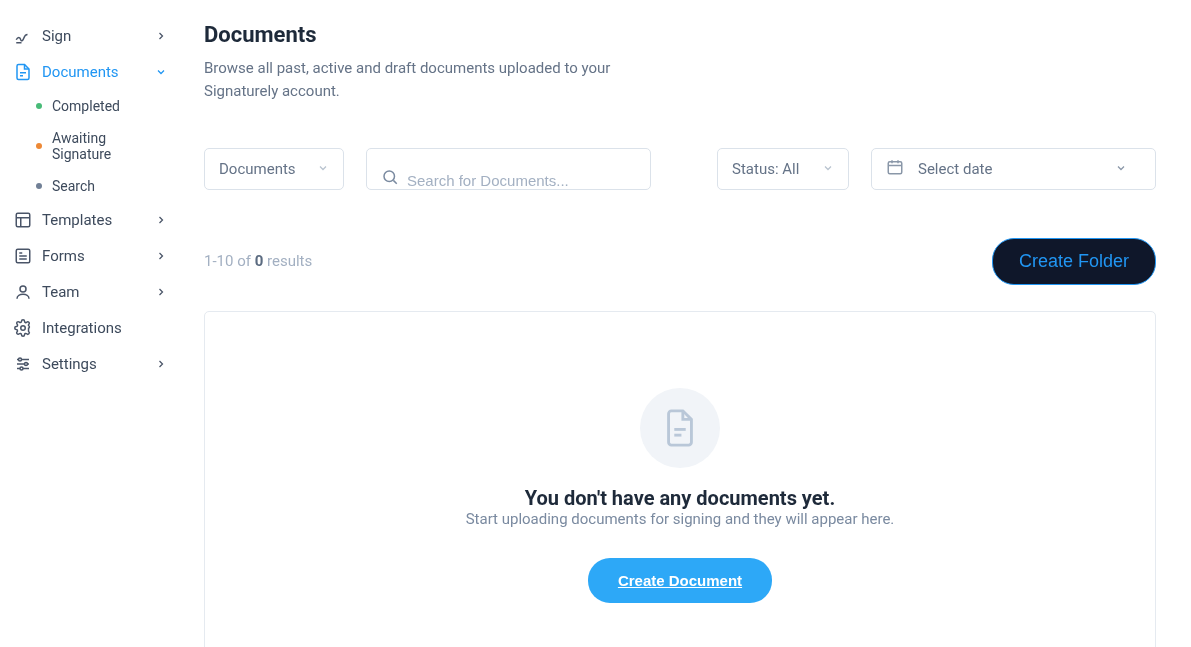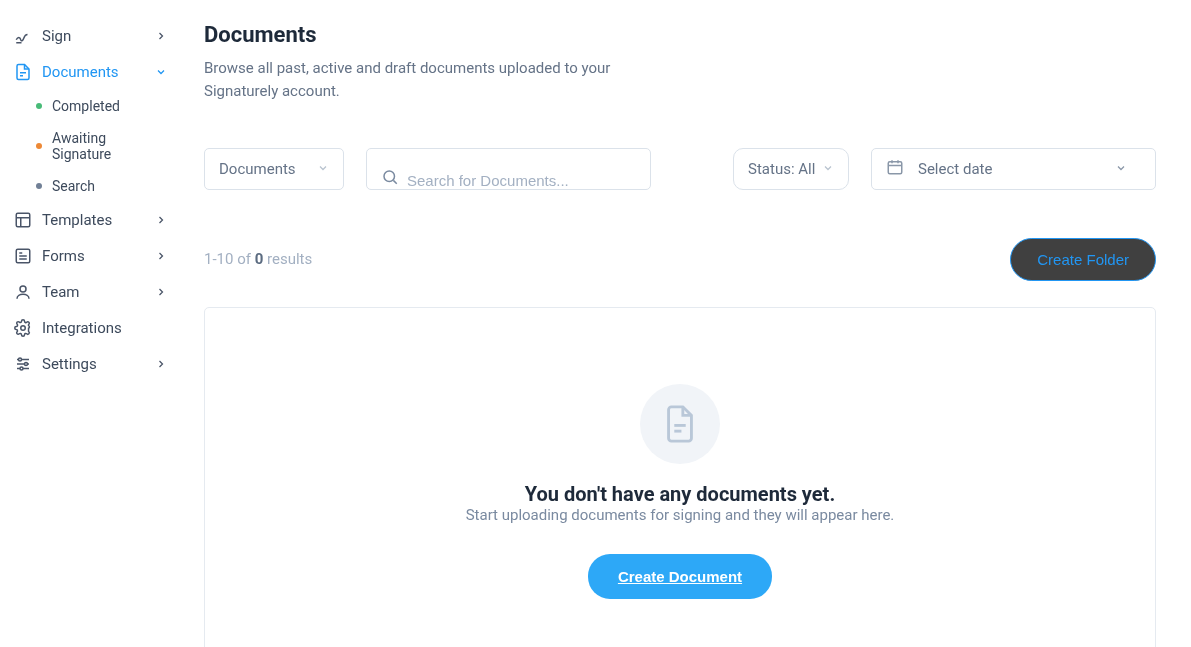--- a/index.html
+++ b/index.html
@@ -109,39 +109,39 @@
 .search-wrap svg { color: #7a8aa0; margin-right: 8px; flex-shrink: 0; }
 .search-wrap input {
   border: none;
   outline: none;
   font-size: 15px;
   color: #657387;
   width: 100%;
 }
 .search-wrap input::placeholder { color: #a3b0c2; }
 .spacer { flex: 1; }
-.sel-status { width: 116px; border-radius: 10px; }
+.sel-status { width: 132px; }
 .sel-date { width: 285px; align-items: center; }
 .sel-date svg { color: #8a97a8; margin-right: 14px; }
 
 .results-row {
   display: flex;
   align-items: center;
   justify-content: space-between;
   margin-top: 48px;
 }
 .results-text { color: #a3b0c2; font-size: 15px; }
 .results-text b { color: #5b6b80; font-weight: 700; }
 .create-folder-btn {
   border: 1px solid #2196f3;
   color: #2196f3;
-  background: #404040;
+  background: #0f172a;
   border-radius: 22px;
   padding: 12px 26px;
-  font-size: 15px;
+  font-size: 18px;
   cursor: pointer;
 }
 
 .doc-panel {
   border: 1px solid #e5eaf0;
   border-radius: 5px;
   margin-top: 26px;
   padding: 76px 30px 88px;
   text-align: center;
 }

